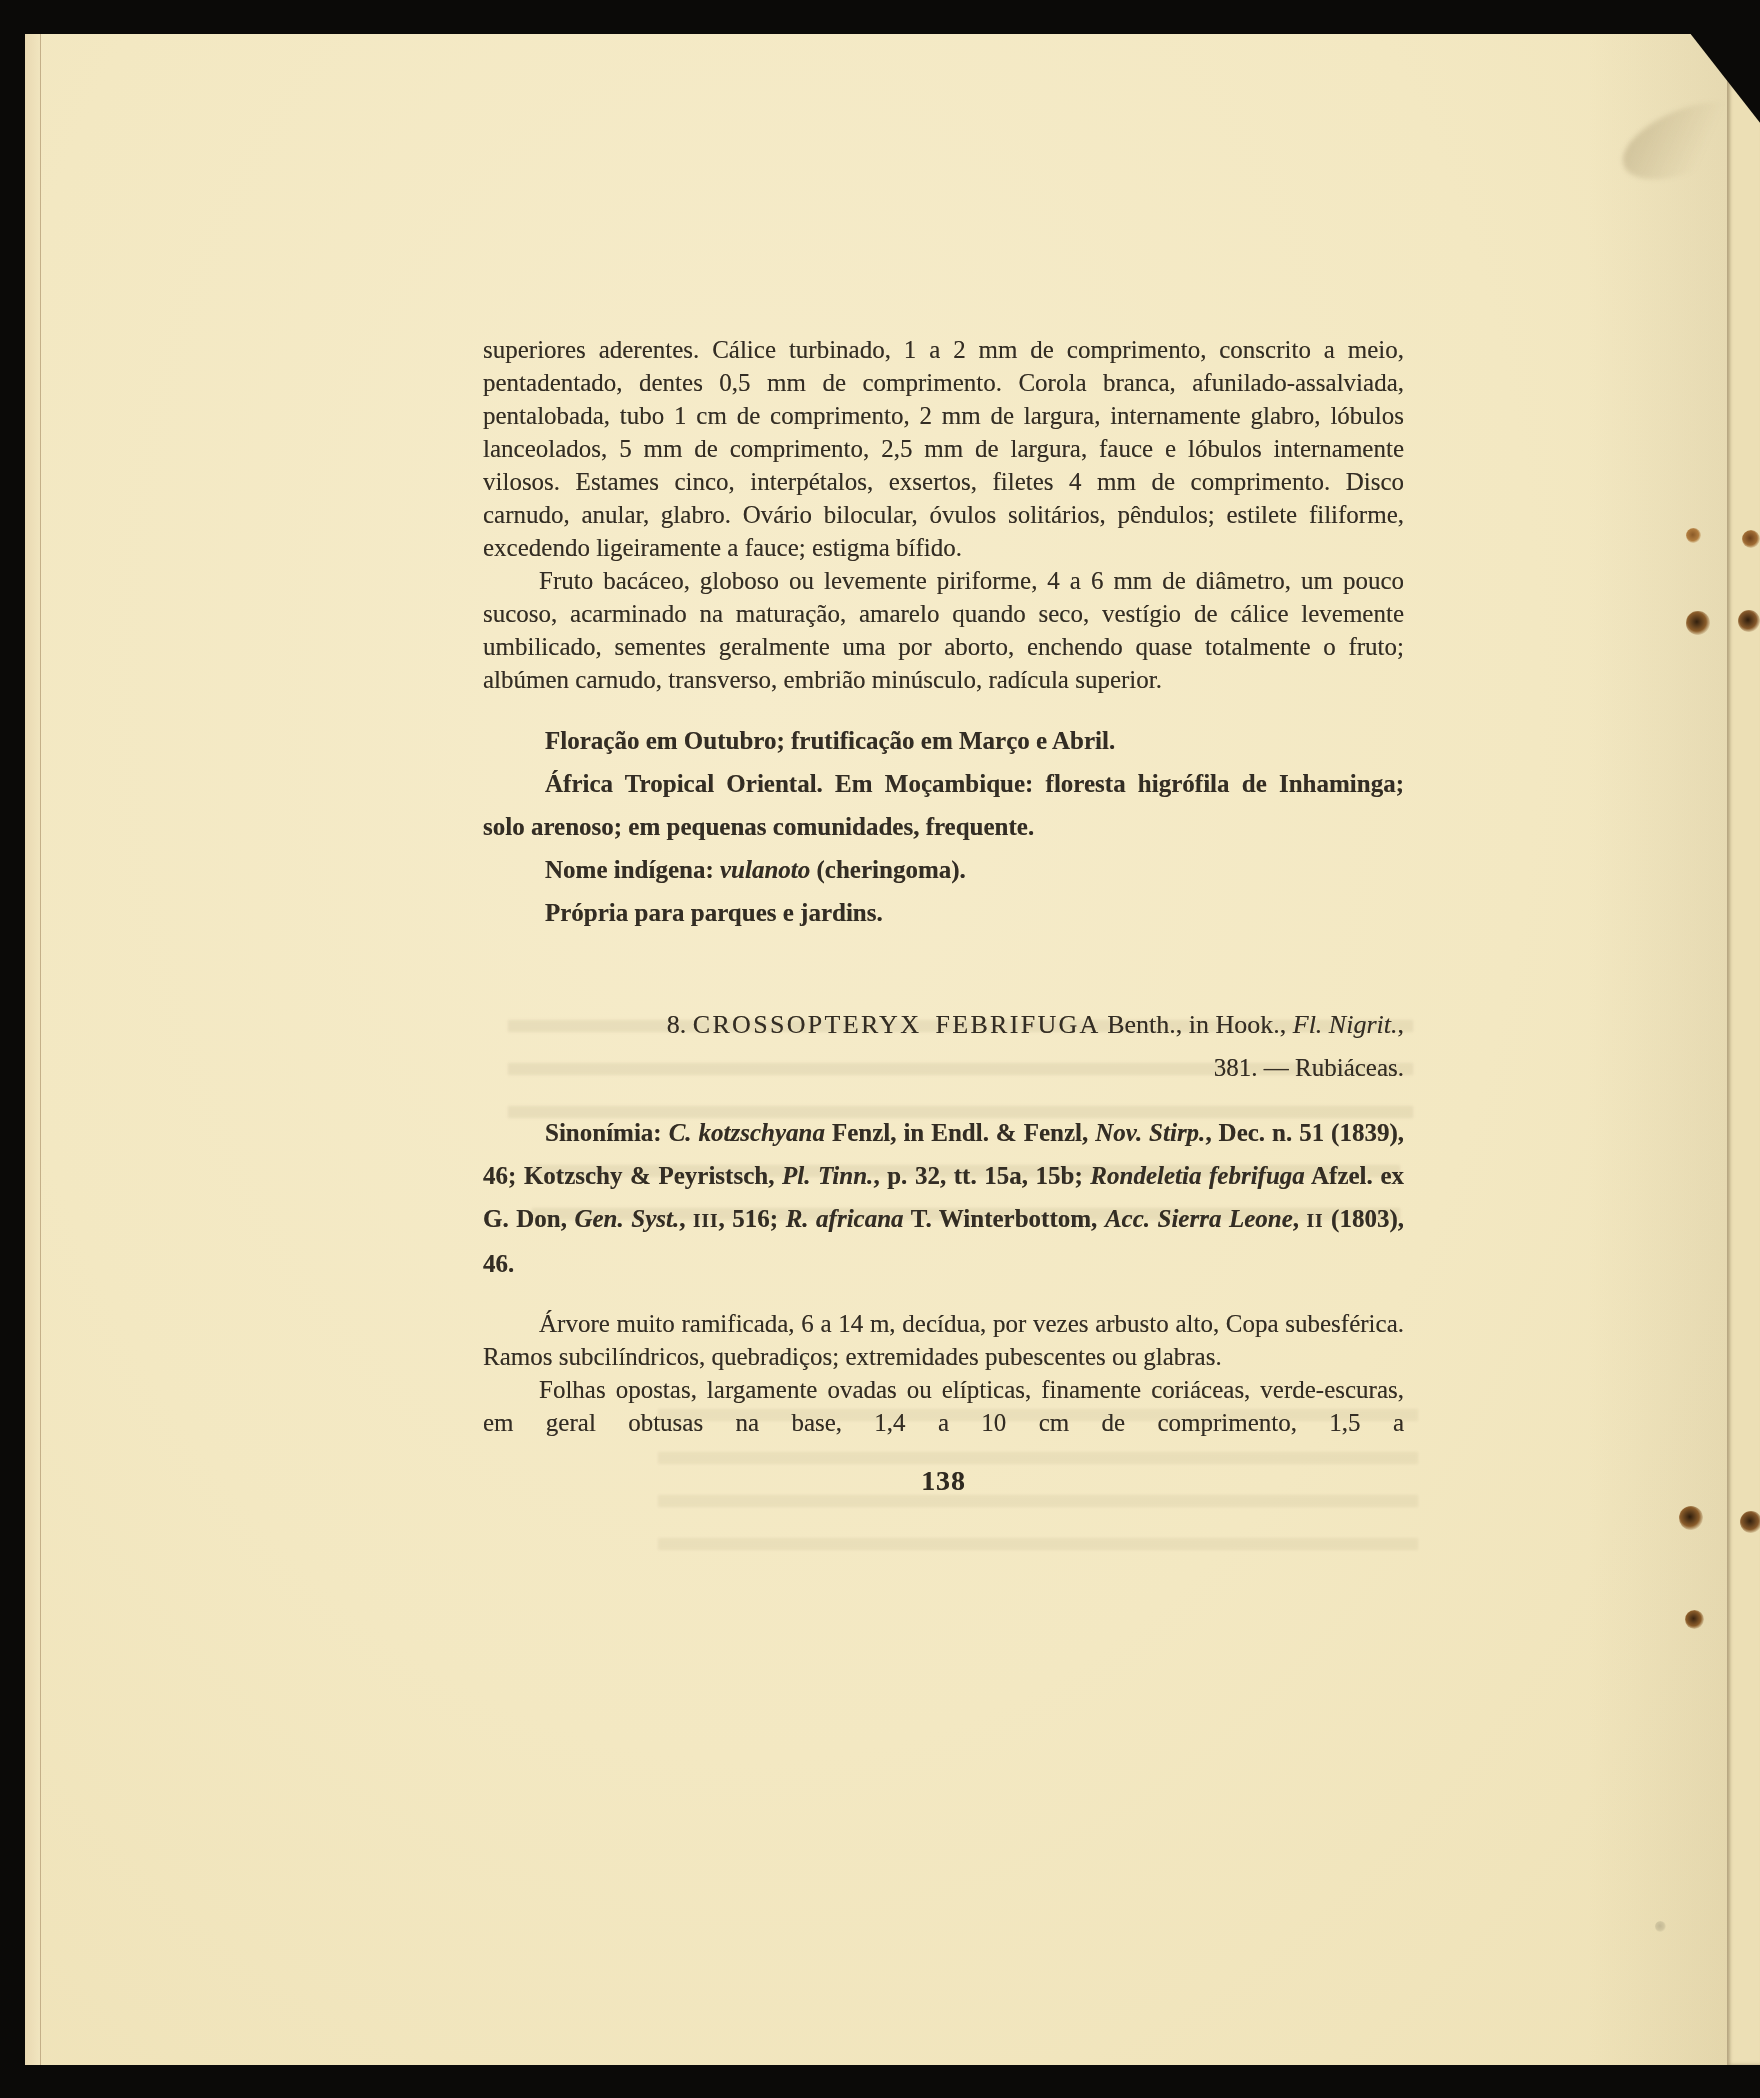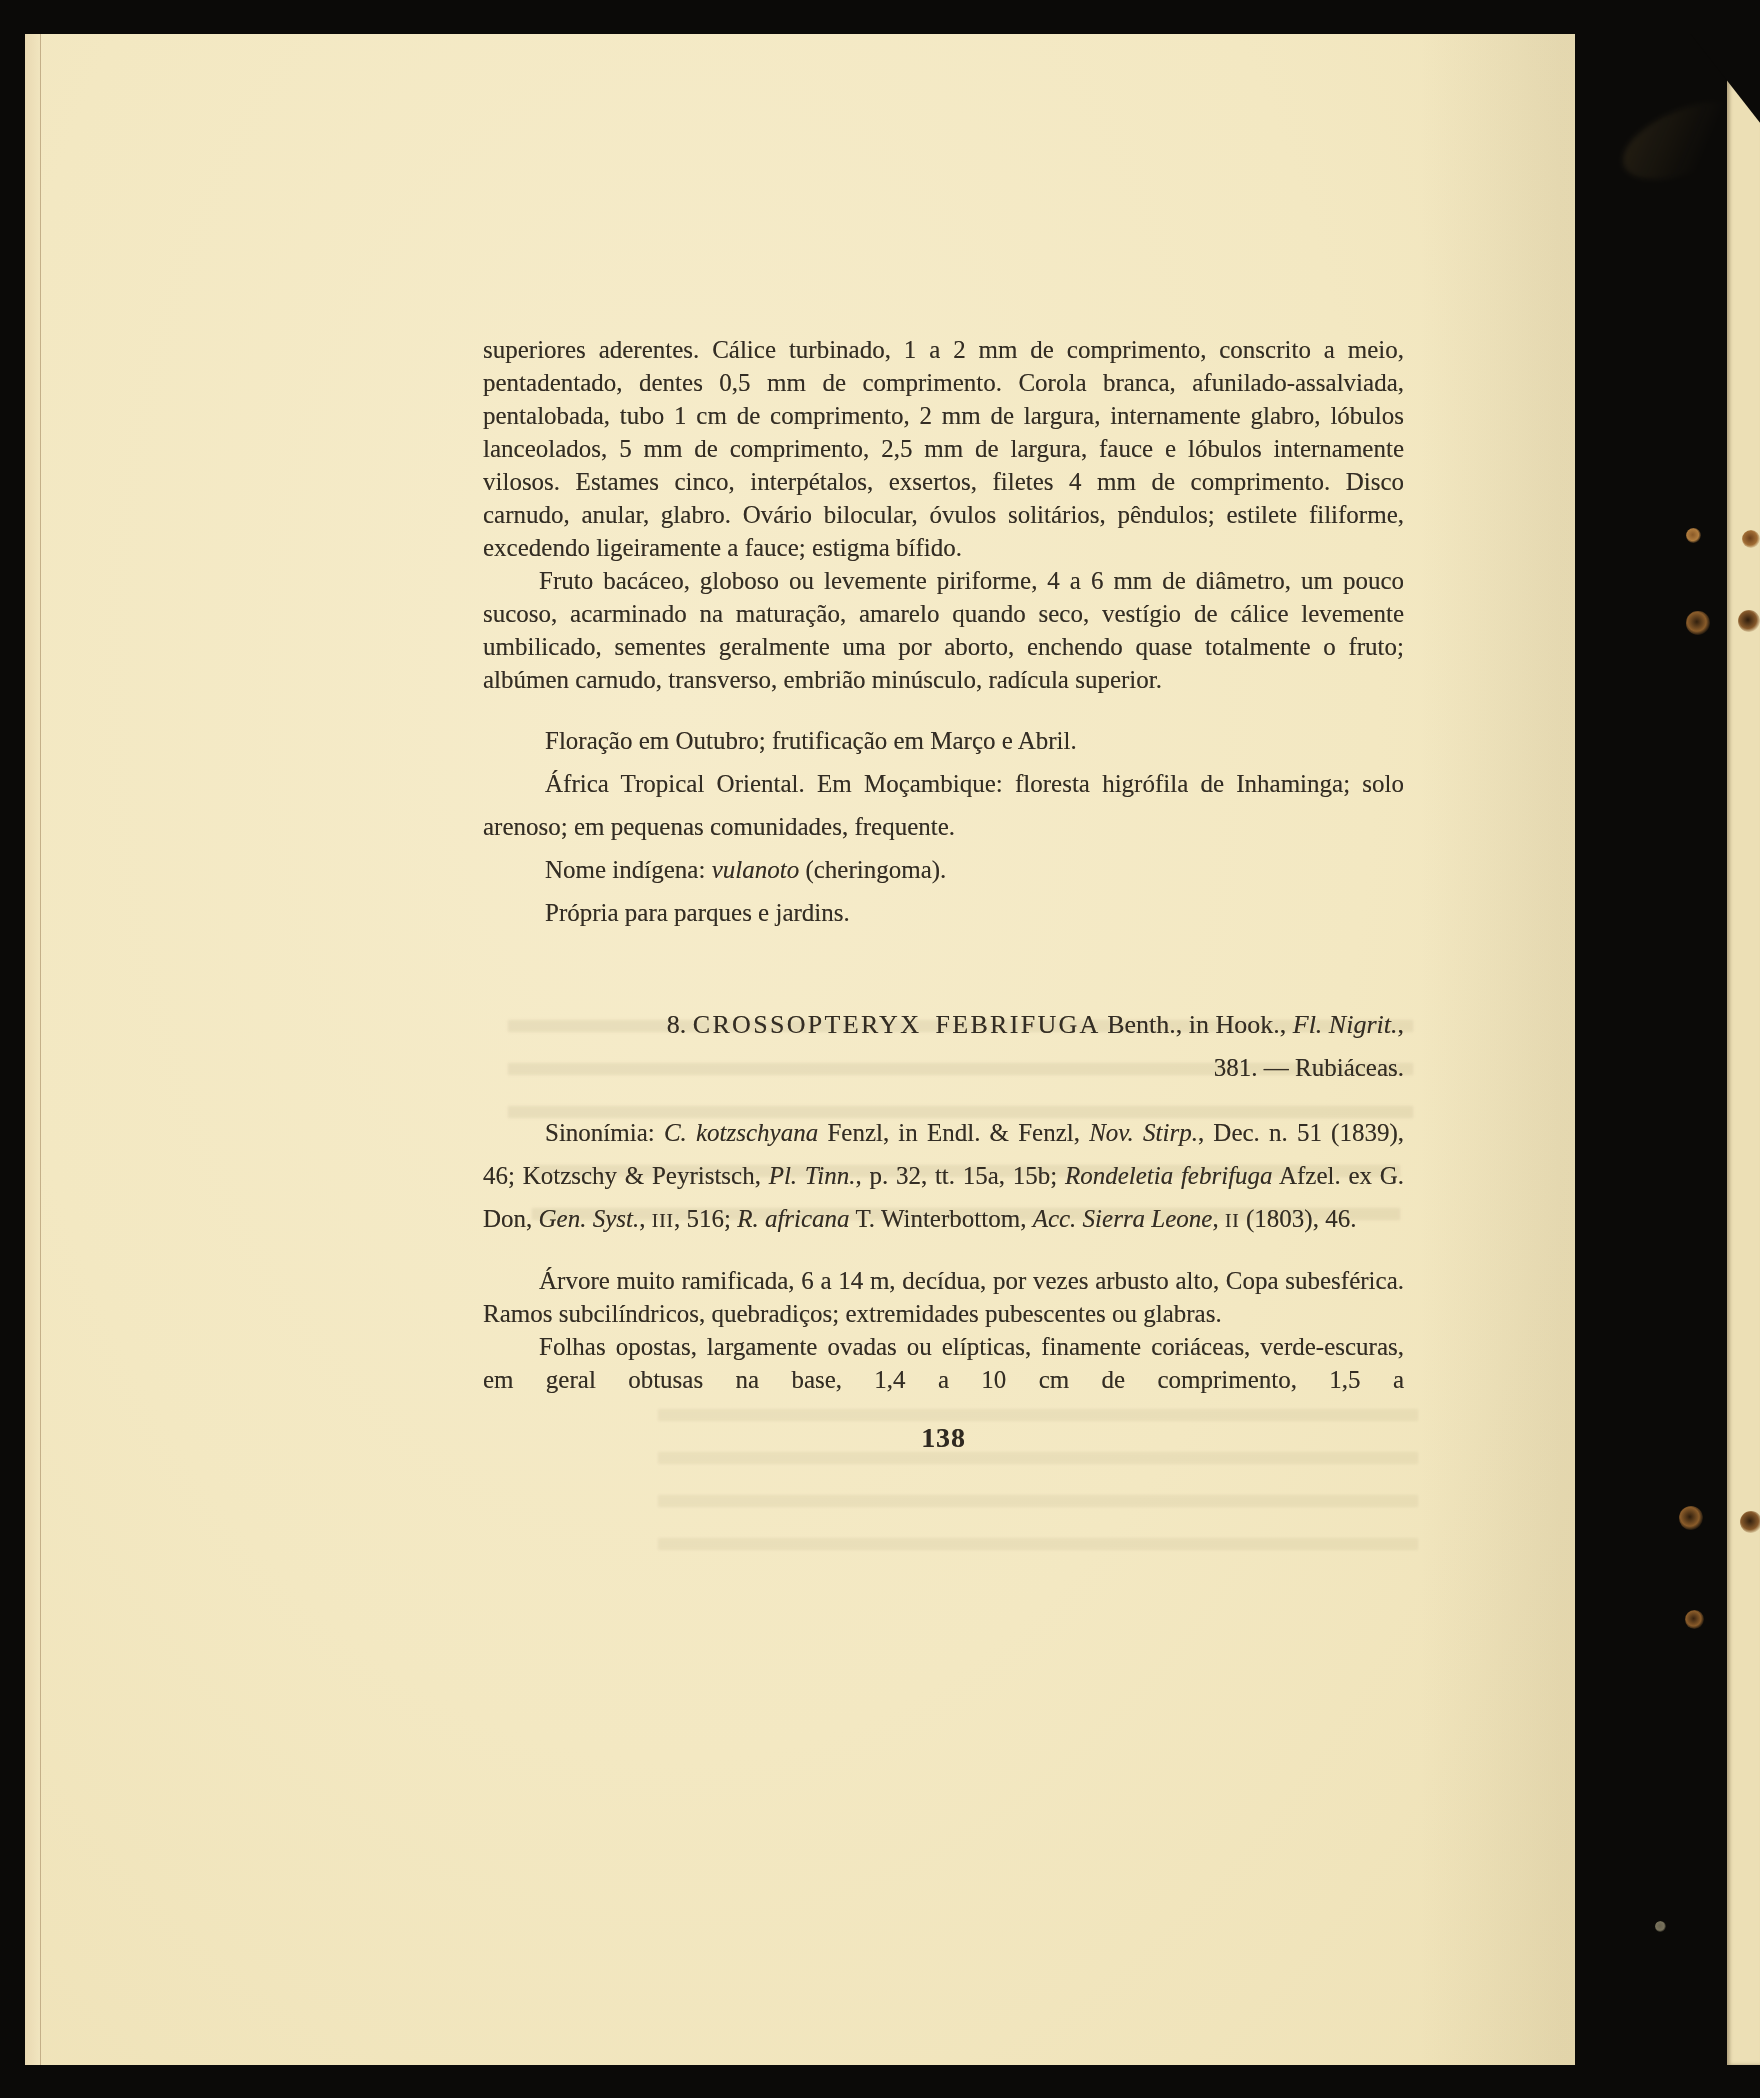--- a/index.html
+++ b/index.html
@@ -6,21 +6,21 @@
   html,body { margin:0; padding:0; }
   body {
     width:1760px; height:2099px;
     background:#0b0a08;
     position:relative;
     overflow:hidden;
     font-family:"Liberation Serif","DejaVu Serif",serif;
   }
   .page {
     position:absolute; left:25px; top:34px;
-    width:1550px; height:2031px;
+    width:1735px; height:2031px;
     background:
       linear-gradient(to right, rgba(0,0,0,0) 90%, rgba(120,100,60,0.10) 99%),
       radial-gradient(ellipse at 42% 32%, #f6eccb 0%, #f3e8c2 55%, #eee1b6 100%);
   }
   .page-edge-left {
     position:absolute; left:0; top:0; bottom:0; width:14.5px;
     background:linear-gradient(to right,#e9d9b2,#f1e5bf);
     border-right:0.9px solid rgba(150,125,85,0.45);
   }
   .fold-strip {
@@ -40,21 +40,21 @@
     border-radius:50%;
     filter:blur(2.7px);
   }
   .text-block {
     position:absolute; left:458px; top:299px; width:921px;
     color:#332d24;
     text-shadow:0 0 0.5px rgba(50,40,25,0.45);
   }
   .blk { margin:0; text-align:justify; }
   .blk.body    { font-size:25px;   line-height:33px; }
-  .blk.spaced  { font-size:25px;   line-height:43px; }
+  .blk.spaced  { font-size:25px;   line-height:43px;font-weight:bold; }
   .blk.heading { font-size:26px; line-height:43px; text-align:right; }
   .blk.heading2{ font-size:25px;   line-height:43px; text-align:right; text-indent:71px; }
   .blk.body.indent   { text-indent:56px; }
   .blk.spaced.indent { text-indent:62px; }
   .blk .i   { font-style:italic; }
   .blk .sc  { font-size:0.78em; letter-spacing:0.9px; }
   .blk .caps{ letter-spacing:2.3px; word-spacing:5.4px; }
   .blk.justify-last { text-align-last:justify; }
   
   .paragraphs > .blk:nth-child(3)  { margin-top:22.6px; }

